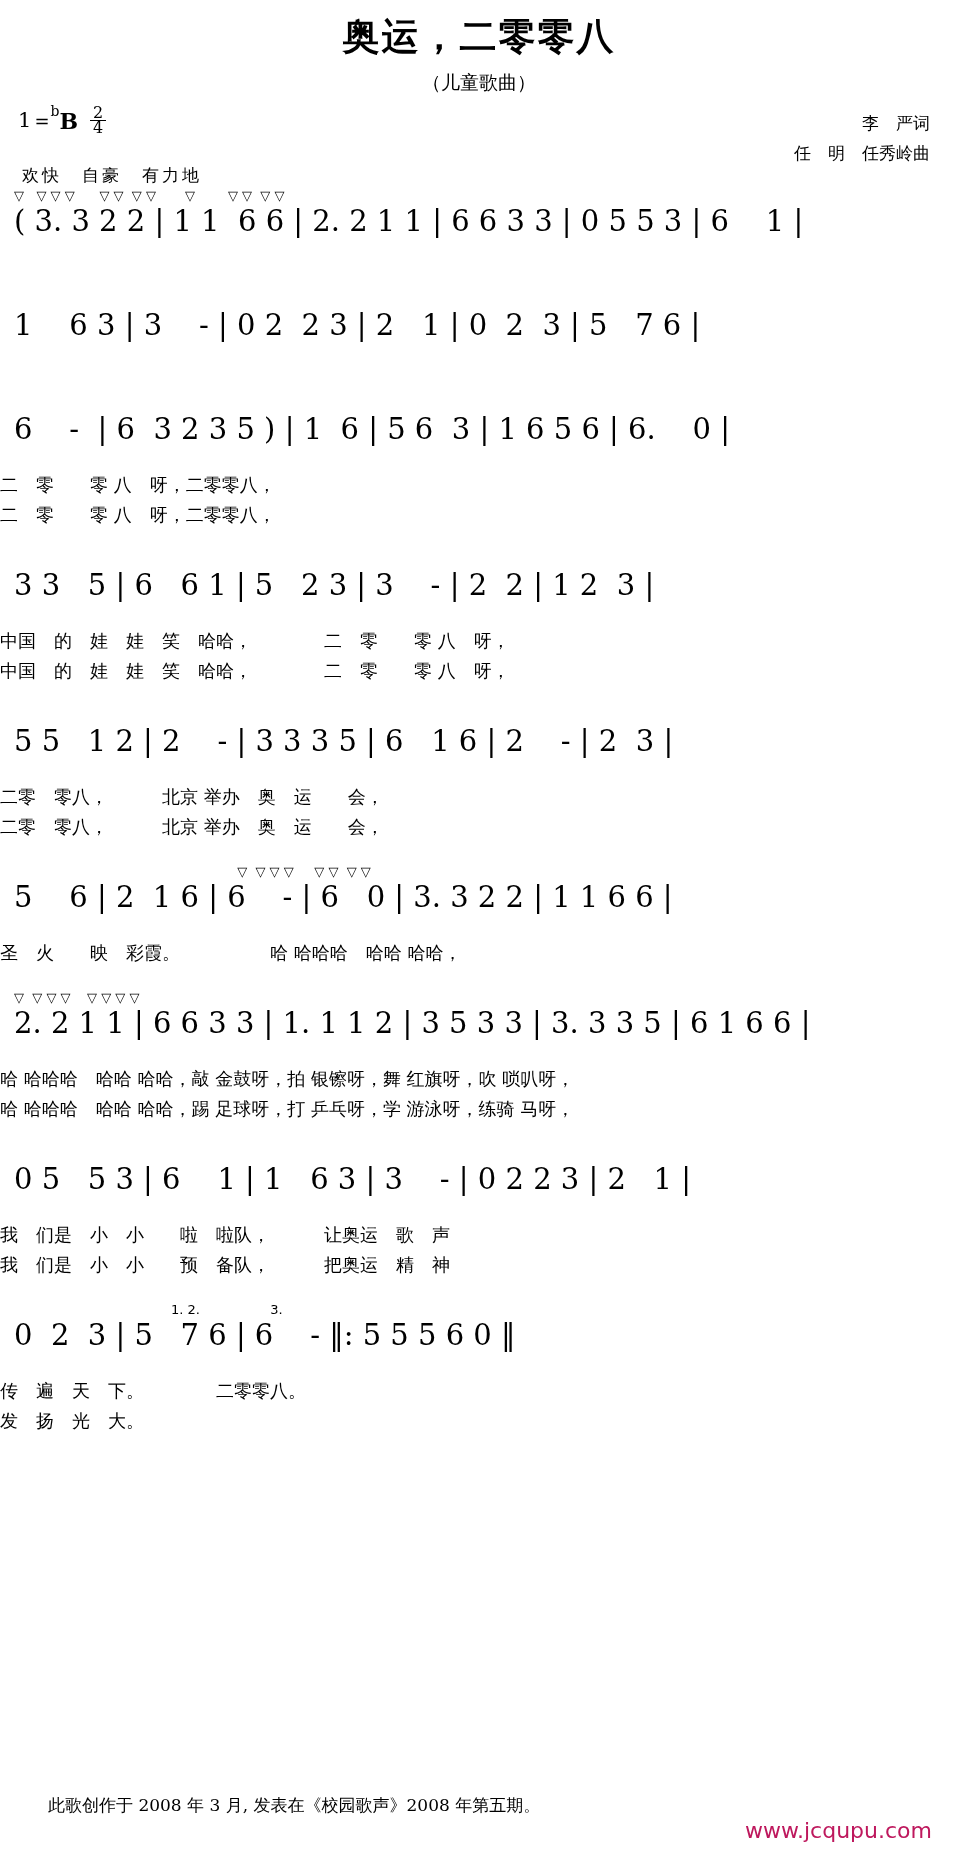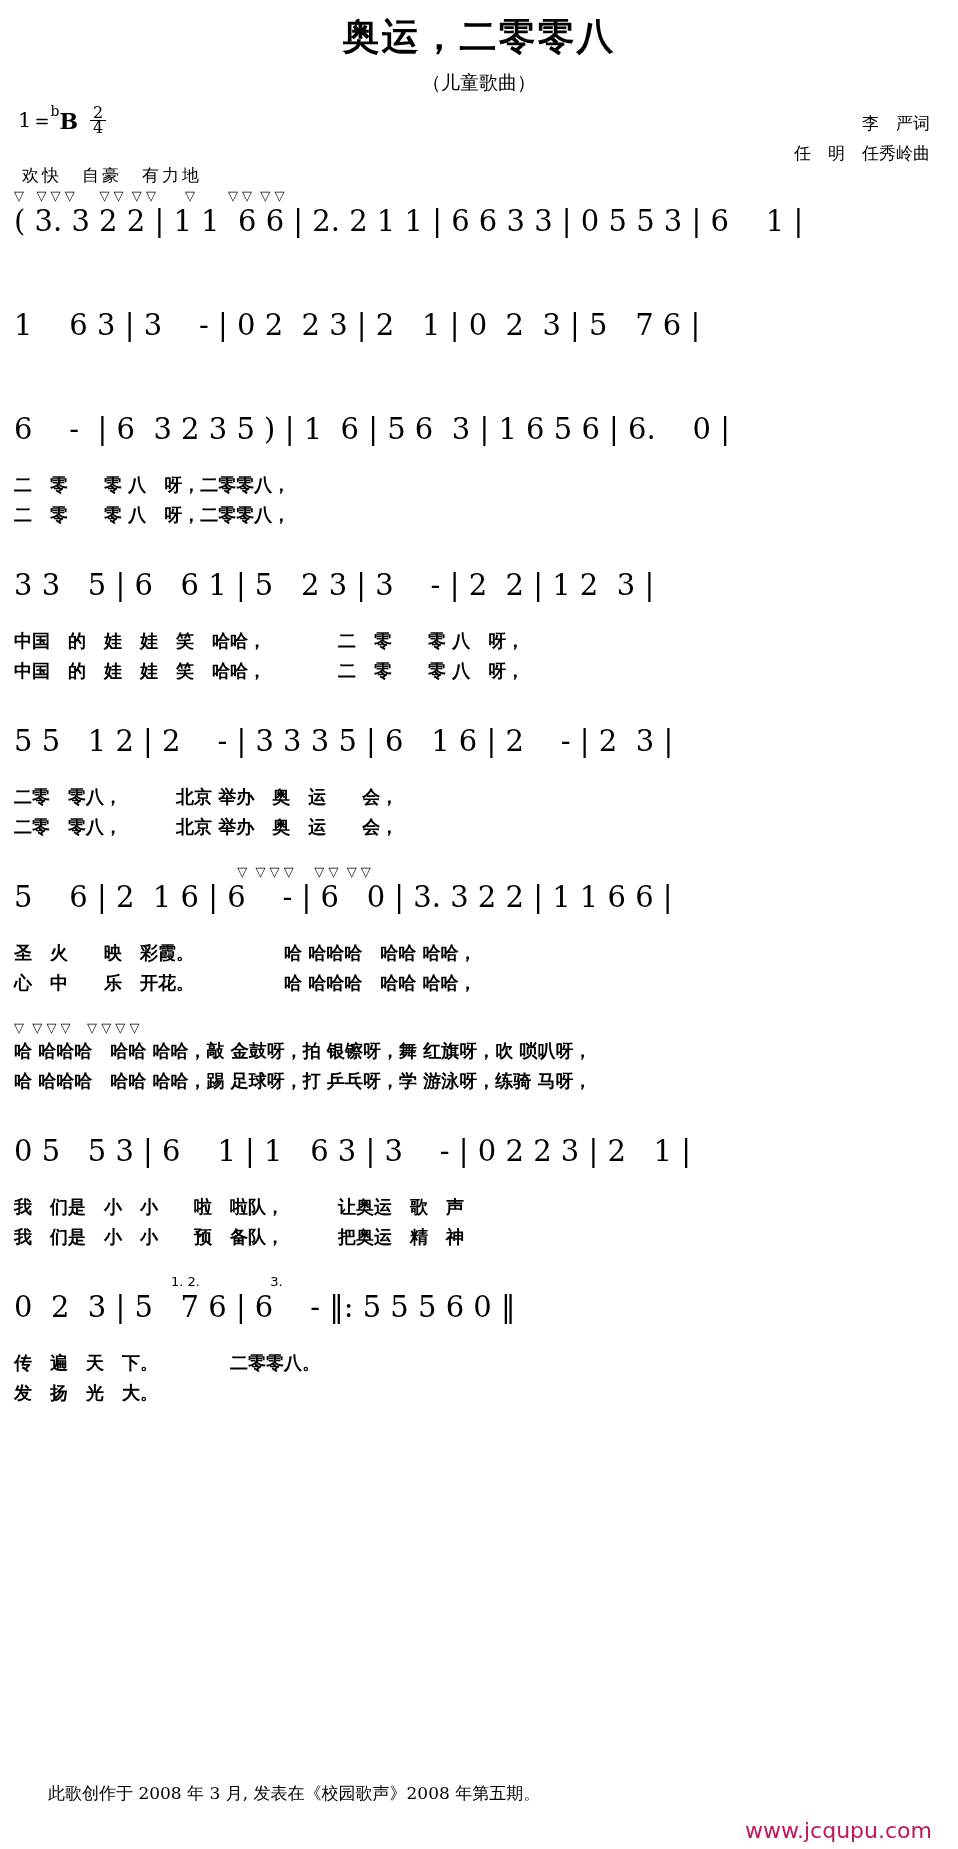--- a/index.html
+++ b/index.html
@@ -75,35 +75,34 @@
     width:958px;
     padding:0 14px;
     box-sizing:border-box;
     display:flex;
     align-items:baseline;
   }
   .lyric{
     font-family:"DejaVu Serif","Liberation Serif",serif;
     font-size:18px;
     white-space:pre;
-    padding-left:14px;
+    padding-left:0;
     line-height:30px;
-    font-weight:bold;
   }
   .marks{
     font-size:13px;
     letter-spacing:0;
     white-space:pre;
     padding-left:14px;
     height:16px;
     color:#000;
   }
   .footer{
     position:absolute;
-    left:48px; bottom:56px;
+    left:48px; bottom:44px;
     font-family:"DejaVu Serif","Liberation Serif",serif;
     font-size:17px;
   }
   .site{
     position:absolute;
     right:26px; bottom:18px;
     font-family:"DejaVu Sans","Liberation Sans",sans-serif;
     font-size:22px;
     color:#be185d;
   }
@@ -163,25 +162,25 @@
         <div class="marks"></div>
         <div class="notes"><div class="row">5 5   1 2 | 2    - | 3 3 3 5 | 6   1 6 | 2    - | 2  3 |</div></div>
         <div class="lyric">二零　零八，　　　北京 举办　奥　运　　会，</div>
         <div class="lyric">二零　零八，　　　北京 举办　奥　运　　会，</div>
         <div style="height: 22px;"></div>
       </div>
       <div class="system">
         <div class="marks">                                                      ▽  ▽ ▽ ▽     ▽ ▽  ▽ ▽</div>
         <div class="notes"><div class="row">5    6 | 2  1 6 | 6    - | 6   0 | 3. 3 2 2 | 1 1 6 6 |</div></div>
         <div class="lyric">圣　火　　映　彩霞。　　　　　哈 哈哈哈　哈哈 哈哈，</div>
-        <div class="lyric">心　中　　乐　开花。　　　　　哈 哈哈哈　哈哈 哈哈，</div>
         <div style="height: 22px;"></div>
       </div>
       <div class="system">
         <div class="marks">▽  ▽ ▽ ▽    ▽ ▽ ▽ ▽</div>
+        <div class="notes"><div class="row">2. 2 1 1 | 6 6 3 3 | 1. 1 1 2 | 3 5 3 3 | 3. 3 3 5 | 6 1 6 6 |</div></div>
         <div class="lyric">哈 哈哈哈　哈哈 哈哈，敲 金鼓呀，拍 银镲呀，舞 红旗呀，吹 唢叭呀，</div>
         <div class="lyric">哈 哈哈哈　哈哈 哈哈，踢 足球呀，打 乒乓呀，学 游泳呀，练骑 马呀，</div>
         <div style="height: 22px;"></div>
       </div>
       <div class="system">
         <div class="marks"></div>
         <div class="notes"><div class="row">0 5   5 3 | 6    1 | 1   6 3 | 3    - | 0 2 2 3 | 2   1 |</div></div>
         <div class="lyric">我　们是　小　小　　啦　啦队，　　　让奥运　歌　声</div>
         <div class="lyric">我　们是　小　小　　预　备队，　　　把奥运　精　神</div>
         <div style="height: 22px;"></div>

